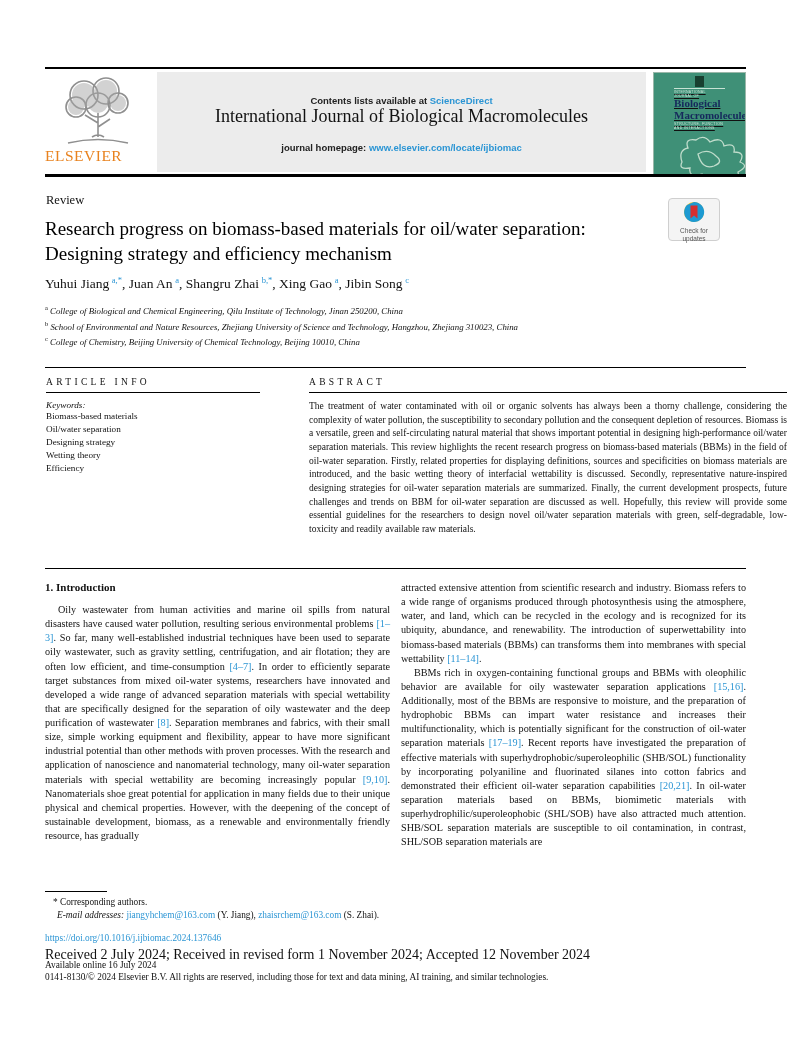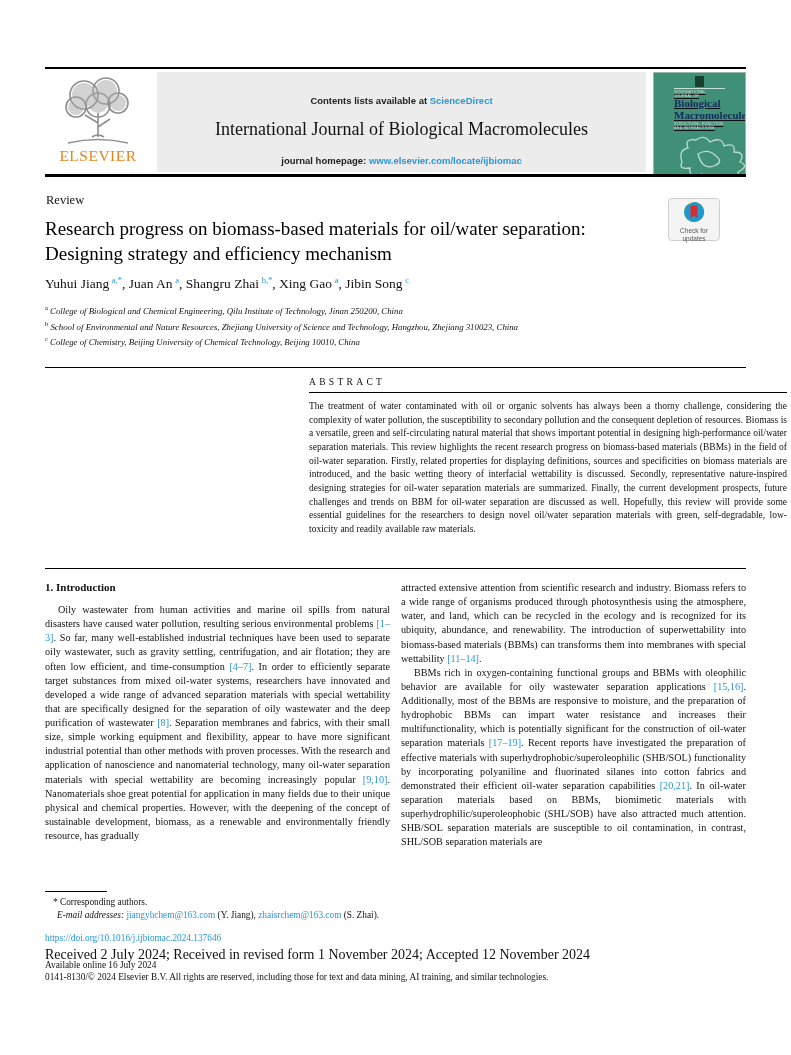--- a/index.html
+++ b/index.html
@@ -9,26 +9,26 @@
     background:#ffffff; overflow:hidden;
     font-family:"Liberation Serif","DejaVu Serif",serif; color:#111111;
   }
   .abs { position:absolute; }
   .link { color:#2b95d4; }
   .rule { background:#000000; }
 
   
   .citation { top:40px; left:0; width:791px; text-align:center; font-size:10px; color:#25599a; }
   .rule-top { top:67px; left:45px; width:701px; height:2px; }
-  .logo-block { top:73px; left:45px; width:106px; height:99px; text-align:center; }
+  .logo-block { top:73px; left:45px; width:106px; height:99px; }
   .logo-tree { display:block; margin:0 auto; }
   .logo-word { font-size:15.5px; color:#e8821e; letter-spacing:0.5px; font-weight:500; margin-top:-2px; }
   .headbox { top:72px; left:157px; width:489px; height:100px; background:#ececec; text-align:center; }
   .contents-line { margin-top:23px; font-family:"Liberation Sans",sans-serif; font-size:9.5px; font-weight:bold; color:#222; }
-  .journal-title { margin-top:13px; font-size:18px; color:#111; }
+  .journal-title { font-size:18px; color:#111; }
   .homepage-line { margin-top:15px; font-family:"Liberation Sans",sans-serif; font-size:9.5px; font-weight:bold; color:#222; }
   .cover { top:72px; left:653px; width:93px; height:104px; background:#3f9077; border:1px solid #9ab7a9; padding:3px 20px; overflow:hidden;text-decoration:underline; }
   .cover-emblem { width:9px; height:11px; background:#183f30; margin:0 auto 1px auto; }
   .cover-series { font-family:"Liberation Sans",sans-serif; font-size:3.5px; color:#c7e2d4; letter-spacing:0.3px; text-align:left; border-top:1px solid #c7e2d4; padding-top:1px; }
   .cover-title { font-size:11px; line-height:1.05; font-weight:bold; color:#16295c; text-align:left; }
   .cover-sub { font-family:"Liberation Sans",sans-serif; font-size:3.5px; color:#cfe8da; letter-spacing:0.4px; text-align:left; margin-top:1px; }
   .rule-thick { top:174px; left:45px; width:701px; height:3px; }
 
   
   .review-label { top:193px; left:46px; font-size:12.5px; }
@@ -136,20 +136,30 @@
   </div>
 
   <div class="abs affils">
     <div><sup>a</sup><span> College of Biological and Chemical Engineering, Qilu Institute of Technology, Jinan 250200, China</span></div>
     <div><sup>b</sup><span> School of Environmental and Nature Resources, Zhejiang University of Science and Technology, Hangzhou, Zhejiang 310023, China</span></div>
     <div><sup>c</sup><span> College of Chemistry, Beijing University of Chemical Technology, Beijing 10010, China</span></div>
   </div>
 
   <div class="abs rule rule-1"></div>
 
+  <div class="abs info-col">
+    <div class="colhead">ARTICLE INFO</div>
+    <div class="colrule"></div>
+    <div class="kw-label">Keywords:</div>
+    <div class="kw">Biomass-based materials</div>
+    <div class="kw">Oil/water separation</div>
+    <div class="kw">Designing strategy</div>
+    <div class="kw">Wetting theory</div>
+    <div class="kw">Efficiency</div>
+  </div>
 
   <div class="abs abst-col">
     <div class="colhead">ABSTRACT</div>
     <div class="colrule"></div>
     <div class="abst-text">The treatment of water contaminated with oil or organic solvents has always been a thorny challenge, considering the complexity of water pollution, the susceptibility to secondary pollution and the consequent depletion of resources. Biomass is a versatile, green and self-circulating natural material that shows important potential in designing high-performance oil/water separation materials. This review highlights the recent research progress on biomass-based materials (BBMs) in the field of oil-water separation. Firstly, related properties for displaying definitions, sources and specificities on biomass materials are introduced, and the basic wetting theory of interfacial wettability is discussed. Secondly, representative nature-inspired designing strategies for oil-water separation materials are summarized. Finally, the current development prospects, future challenges and trends on BBM for oil-water separation are discussed as well. Hopefully, this review will provide some essential guidelines for the researchers to design novel oil/water separation materials with green, self-degradable, low-toxicity and readily available raw materials.</div>
   </div>
 
   <div class="abs rule rule-2"></div>
 
   <div class="abs sec-head">1. Introduction</div>

